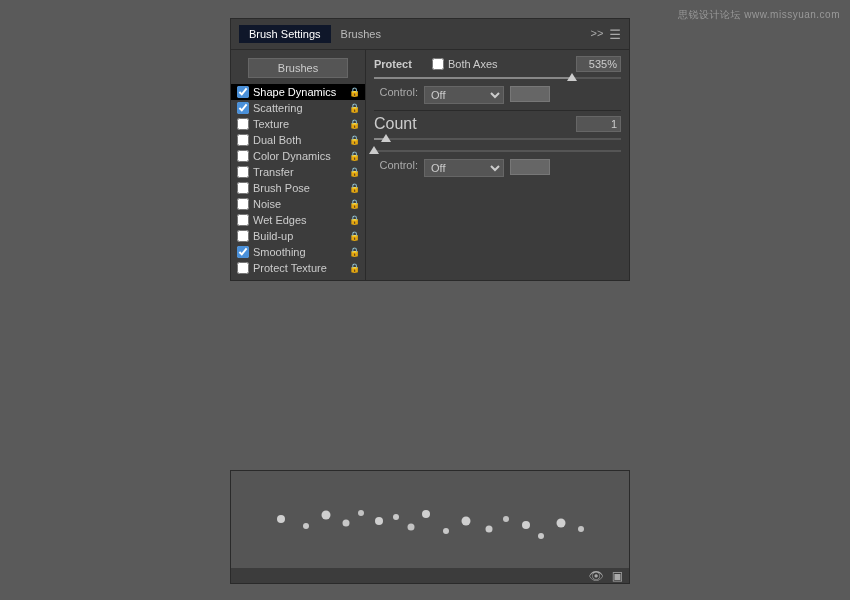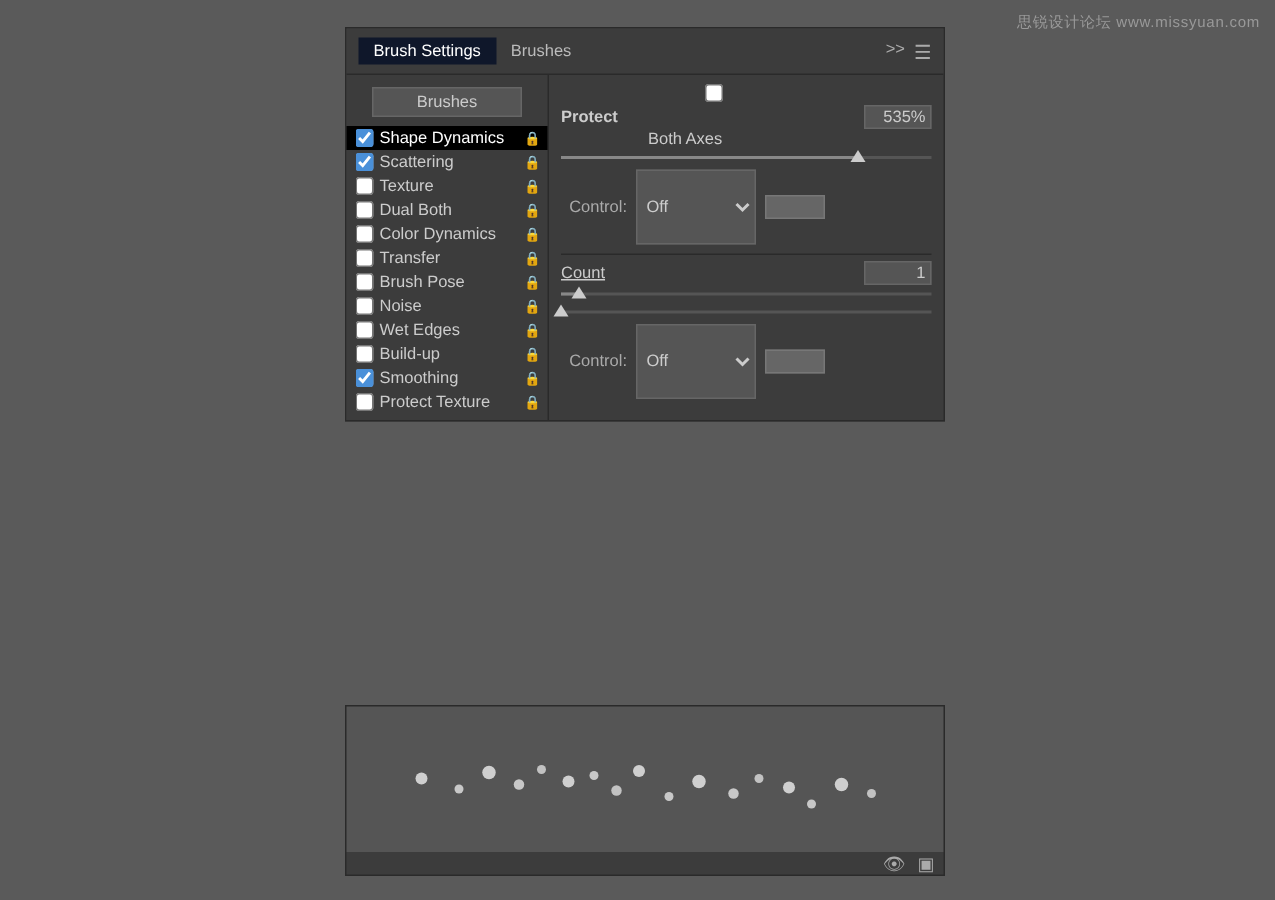--- a/index.html
+++ b/index.html
@@ -121,23 +121,22 @@
     }
     .scatter-label {
       font-size: 11px;
       font-weight: bold;
       color: #ccc;
       width: 48px;
     }
     .both-axes-check {
       display: flex;
       align-items: flex-end;
-      gap: 19px;
+      gap: 4px;
       margin-left: 4px;
-      flex-direction: column;
     }
     .scatter-value {
       margin-left: auto;
       background: #555;
       border: 1px solid #666;
       color: #ccc;
       width: 45px;
       padding: 1px 3px;
       font-size: 11px;
       text-align: right;
@@ -167,56 +166,54 @@
       top: -1px;
       width: 0;
       height: 0;
       border-left: 5px solid transparent;
       border-right: 5px solid transparent;
       border-bottom: 8px solid #ccc;
       cursor: pointer;
     }
     .control-row {
       display: flex;
-      align-items: center;
       gap: 6px;
       margin-bottom: 6px;
     }
     .control-label {
       font-size: 11px;
       color: #aaa;
       width: 44px;
       text-align: right;
     }
     .control-select {
       background: #555;
       border: 1px solid #666;
       color: #ccc;
       font-size: 11px;
-      padding: 17px 2px;
+      padding: 1px 2px;
       width: 80px;
       cursor: pointer;
     }
     .control-extra {
       background: #666;
       border: 1px solid #777;
       width: 40px;
       height: 16px;
     }
     .section-row {
       display: flex;
       align-items: center;
       margin-bottom: 2px;
       gap: 6px;
     }
     .section-row-label {
-      font-size: 11px;
+      font-size: 16px;
       color: #ccc;
       flex: 1;
-      text-decoration: underline;
     }
     .section-row-value {
       background: #555;
       border: 1px solid #666;
       color: #ccc;
       width: 45px;
       padding: 1px 3px;
       font-size: 11px;
       text-align: right;
     }

